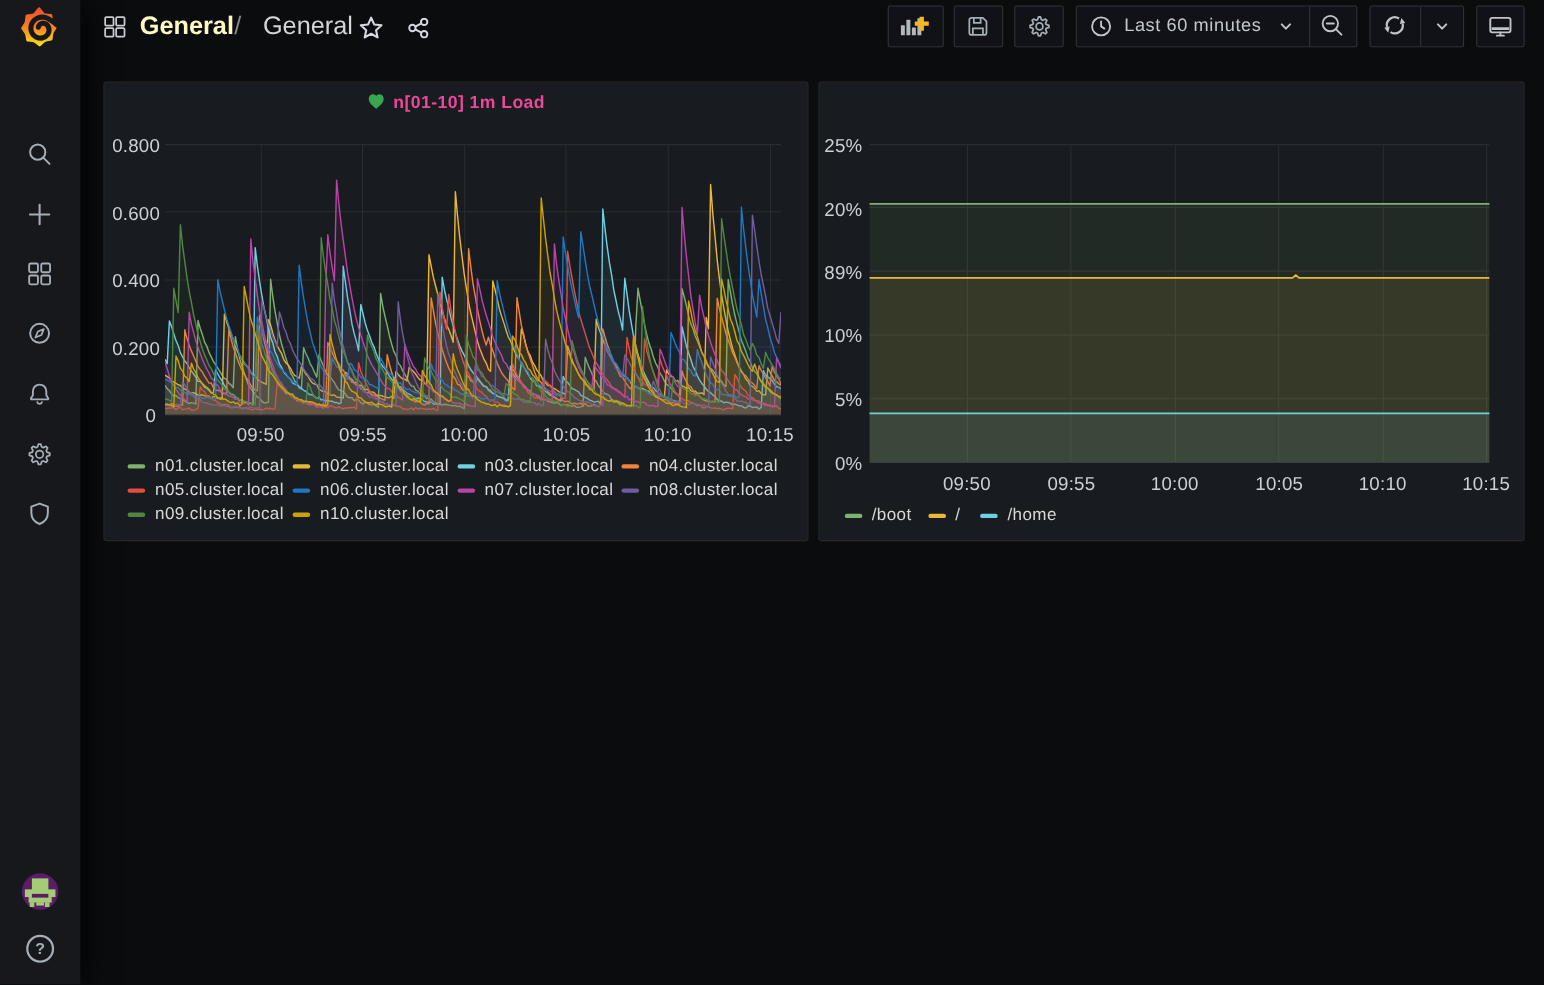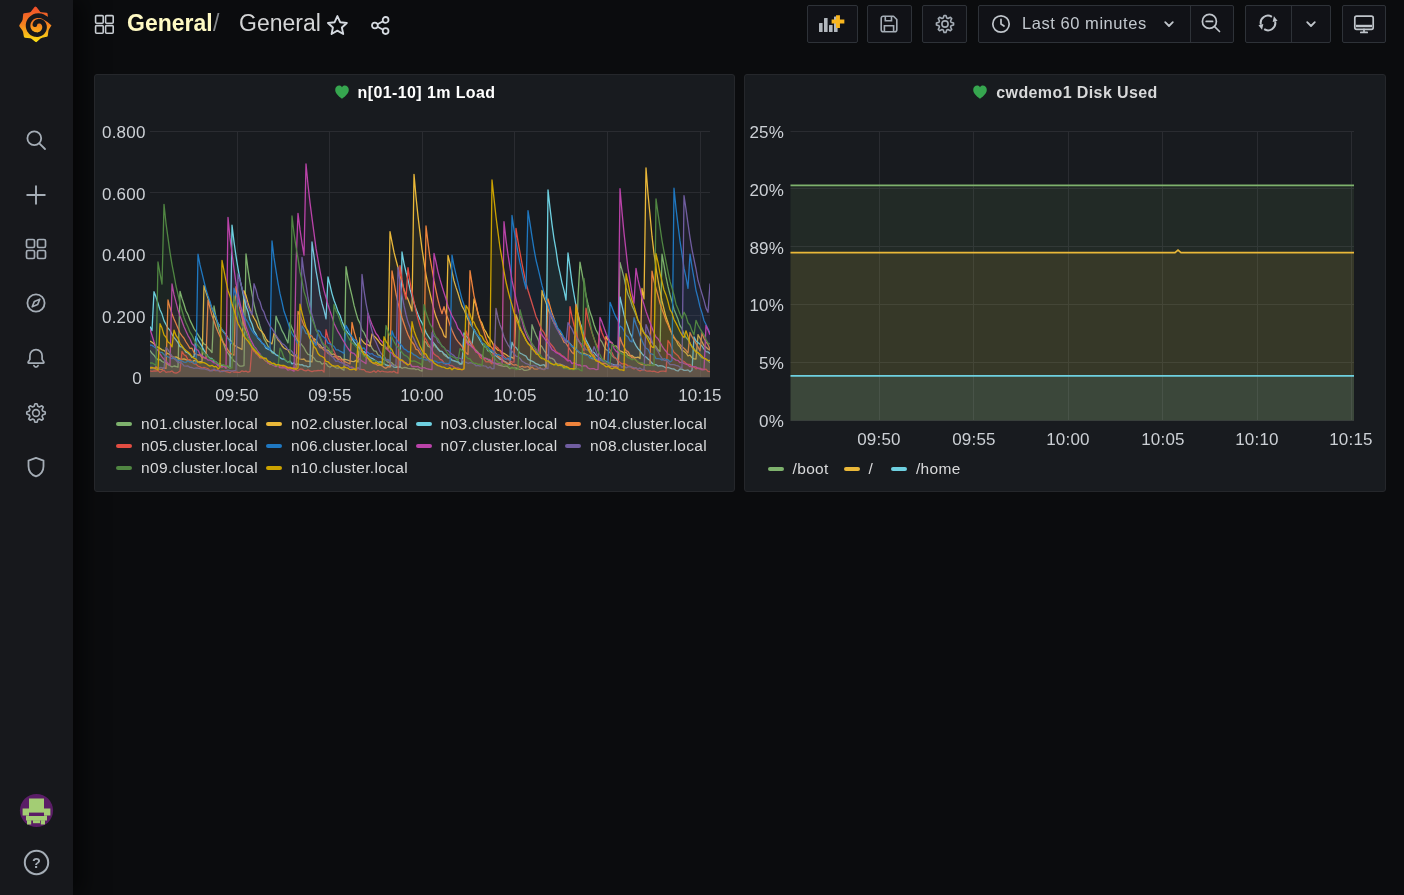--- a/index.html
+++ b/index.html
@@ -143,21 +143,21 @@
         <path d="M4.2 6.2 L8 10 L11.8 6.2" fill="none" stroke="#c0c5cb" stroke-width="1.8" stroke-linecap="round" stroke-linejoin="round"></path>
       </svg></div>
 <div class="btn" style="left:1342px;top:4.5px;width:44px;height:38px">
       <svg width="24" height="24" viewBox="0 0 24 24" style="">
         <rect x="2.8" y="4.2" width="18.4" height="13.2" rx="1.8" fill="none" stroke="#c0c5cb" stroke-width="1.7"></rect>
         <path d="M4 14 h16" stroke="#c0c5cb" stroke-width="2.4"></path>
         <path d="M12 17.4 v2.4 M8.8 20.4 h6.4" stroke="#c0c5cb" stroke-width="1.7" stroke-linecap="round"></path>
       </svg>
     </div>
 <div class="panel" style="left:94px;top:74px;width:641px;height:418px"></div>
-<div class="abs" style="left:94px;top:84px;width:641px;text-align:center;color:#ffffff;font-size:16px;font-weight:700;letter-spacing:0.4px"><span style="display:inline-block;vertical-align:-2px;margin-right:8px"><svg width="16" height="16" viewBox="0 0 16 16" style="">
+<div class="abs" style="left:94px;top:84px;width:641px;text-align:center;color:#ec4899;font-size:16px;font-weight:700;letter-spacing:0.4px"><span style="display:inline-block;vertical-align:-2px;margin-right:8px"><svg width="16" height="16" viewBox="0 0 16 16" style="">
           <path d="M8 14.8 C6.7 13.7 1.2 9.9 1.2 5.9 C1.2 3.4 3 1.6 5.2 1.6 C6.4 1.6 7.5 2.3 8 3.3 C8.5 2.3 9.6 1.6 10.8 1.6 C13 1.6 14.8 3.4 14.8 5.9 C14.8 9.9 9.3 13.7 8 14.8 Z" fill="#36a64f"></path>
         </svg></span>n[01-10] 1m Load</div>
 <div class="axlbl" style="left:102px;top:123px;width:40px;text-align:right">0.800</div>
 <div class="axlbl" style="left:102px;top:184.5px;width:40px;text-align:center">0.600</div>
 <div class="axlbl" style="left:102px;top:246px;width:40px;text-align:right">0.400</div>
 <div class="axlbl" style="left:102px;top:307.5px;width:40px;text-align:left">0.200</div>
 <div class="axlbl" style="left:102px;top:369px;width:40px;text-align:right">0</div>
 <div class="axlbl" style="left:212px;top:386px;width:50px;text-align:center">09:50</div>
 <div class="axlbl" style="left:305px;top:386px;width:50px;text-align:center">09:55</div>
 <div class="axlbl" style="left:397px;top:386px;width:50px;text-align:center">10:00</div>
@@ -208,23 +208,20 @@
 <div class="leg" style="left:266px;top:415px;height:18px"><span class="lmark" style="background:#EAB839"></span>n02.cluster.local</div>
 <div class="leg" style="left:415.5px;top:415px;height:18px"><span class="lmark" style="background:#6ED0E0"></span>n03.cluster.local</div>
 <div class="leg" style="left:565px;top:415px;height:18px"><span class="lmark" style="background:#EF843C"></span>n04.cluster.local</div>
 <div class="leg" style="left:116px;top:437px;height:18px"><span class="lmark" style="background:#E24D42"></span>n05.cluster.local</div>
 <div class="leg" style="left:266px;top:437px;height:18px"><span class="lmark" style="background:#1F78C1"></span>n06.cluster.local</div>
 <div class="leg" style="left:415.5px;top:437px;height:18px"><span class="lmark" style="background:#BA43A9"></span>n07.cluster.local</div>
 <div class="leg" style="left:565px;top:437px;height:18px"><span class="lmark" style="background:#705DA0"></span>n08.cluster.local</div>
 <div class="leg" style="left:116px;top:459px;height:18px"><span class="lmark" style="background:#508642"></span>n09.cluster.local</div>
 <div class="leg" style="left:266px;top:459px;height:18px"><span class="lmark" style="background:#CCA300"></span>n10.cluster.local</div>
 <div class="panel" style="left:744px;top:74px;width:642px;height:418px"></div>
-<div class="abs" style="left:744px;top:84px;width:642px;text-align:center;color:#d8d9da;font-size:16px;font-weight:700;letter-spacing:0.4px"><span style="display:inline-block;vertical-align:-2px;margin-right:8px"><svg width="16" height="16" viewBox="0 0 16 16" style="">
-          <path d="M8 14.8 C6.7 13.7 1.2 9.9 1.2 5.9 C1.2 3.4 3 1.6 5.2 1.6 C6.4 1.6 7.5 2.3 8 3.3 C8.5 2.3 9.6 1.6 10.8 1.6 C13 1.6 14.8 3.4 14.8 5.9 C14.8 9.9 9.3 13.7 8 14.8 Z" fill="#36a64f"></path>
-        </svg></span>cwdemo1 Disk Used</div>
 <div class="axlbl" style="left:748px;top:123px;width:36px;text-align:right">25%</div>
 <div class="axlbl" style="left:748px;top:180.8px;width:36px;text-align:right">20%</div>
 <div class="axlbl" style="left:748px;top:238.6px;width:36px;text-align:right">89%</div>
 <div class="axlbl" style="left:748px;top:296.4px;width:36px;text-align:right">10%</div>
 <div class="axlbl" style="left:748px;top:354.2px;width:36px;text-align:right">5%</div>
 <div class="axlbl" style="left:748px;top:412px;width:36px;text-align:right">0%</div>
 <div class="axlbl" style="left:854px;top:430px;width:50px;text-align:center">09:50</div>
 <div class="axlbl" style="left:949px;top:430px;width:50px;text-align:center">09:55</div>
 <div class="axlbl" style="left:1043px;top:430px;width:50px;text-align:center">10:00</div>
 <div class="axlbl" style="left:1138px;top:430px;width:50px;text-align:center">10:05</div>

